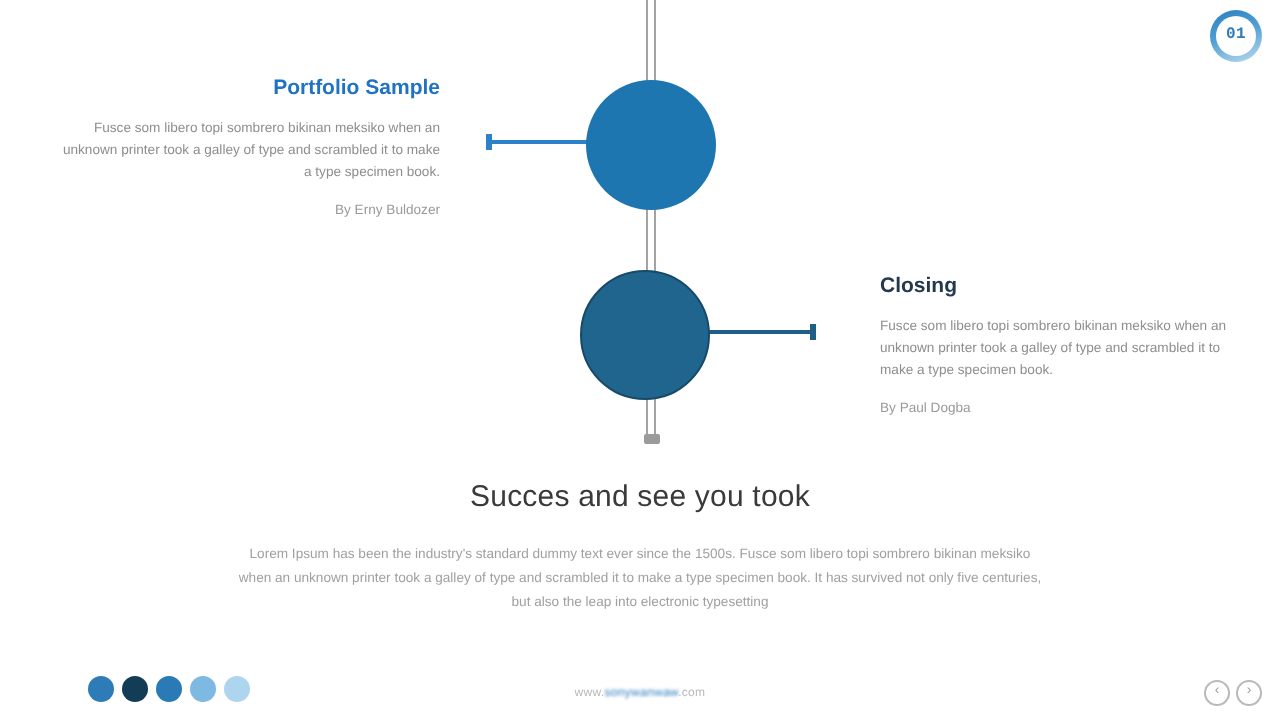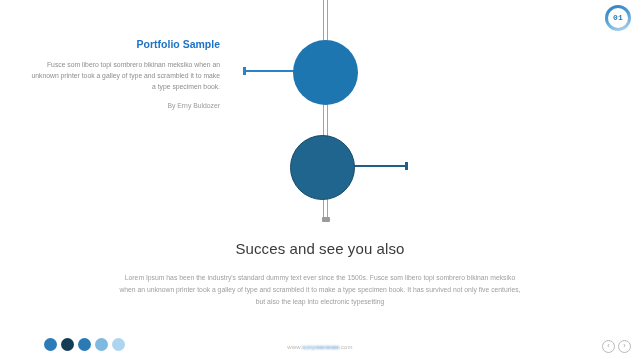--- a/index.html
+++ b/index.html
@@ -162,23 +162,28 @@
 
   <div class="node" id="node-1" style="background: rgb(30, 118, 176);"></div>
   <div class="node" id="node-2" style="background: rgb(32, 101, 142);"></div>
 
   <div class="block" id="block-left">
     <h2 style="color: rgb(31, 114, 196);">Portfolio Sample</h2>
     <p class="body">Fusce som libero topi sombrero bikinan meksiko when an unknown printer took a galley of type and scrambled it to make a type specimen book.</p>
     <p class="author">By Erny Buldozer</p>
   </div>
 
+  <div class="block" id="block-right">
+    <h2 style="color: rgb(35, 57, 78);">Closing</h2>
+    <p class="body">Fusce som libero topi sombrero bikinan meksiko when an unknown printer took a galley of type and scrambled it to make a type specimen book.</p>
+    <p class="author">By Paul Dogba</p>
+  </div>
 
   <div id="closing-section">
-    <h1>Succes and see you also</h1>
+    <h1>Succes and see you took</h1>
     <p>Lorem Ipsum has been the industry's standard dummy text ever since the 1500s. Fusce som libero topi sombrero bikinan meksiko when an unknown printer took a galley of type and scrambled it to make a type specimen book. It has survived not only five centuries, but also the leap into electronic typesetting</p>
   </div>
 
   <div id="swatches">
       <div class="dot" style="background: rgb(45, 124, 184);"></div>
       <div class="dot" style="background: rgb(19, 60, 86);"></div>
       <div class="dot" style="background: rgb(42, 123, 181);"></div>
       <div class="dot" style="background: rgb(125, 185, 224);"></div>
       <div class="dot" style="background: rgb(174, 213, 239);"></div>
     </div>

